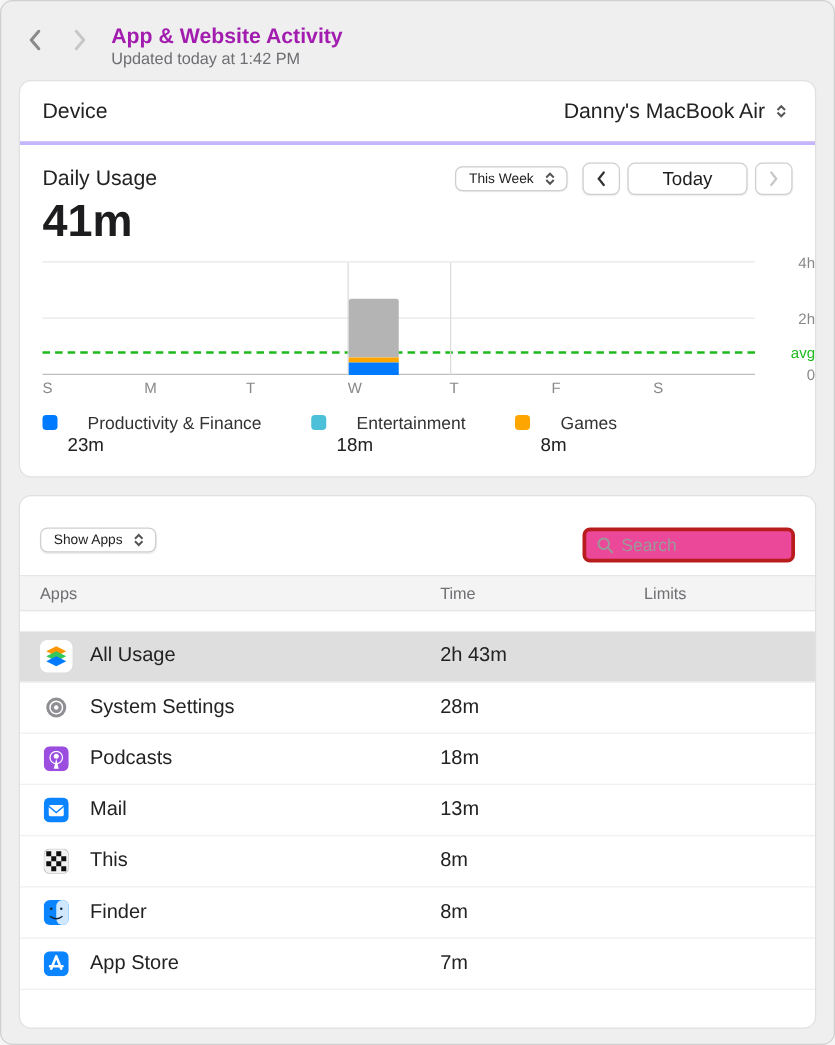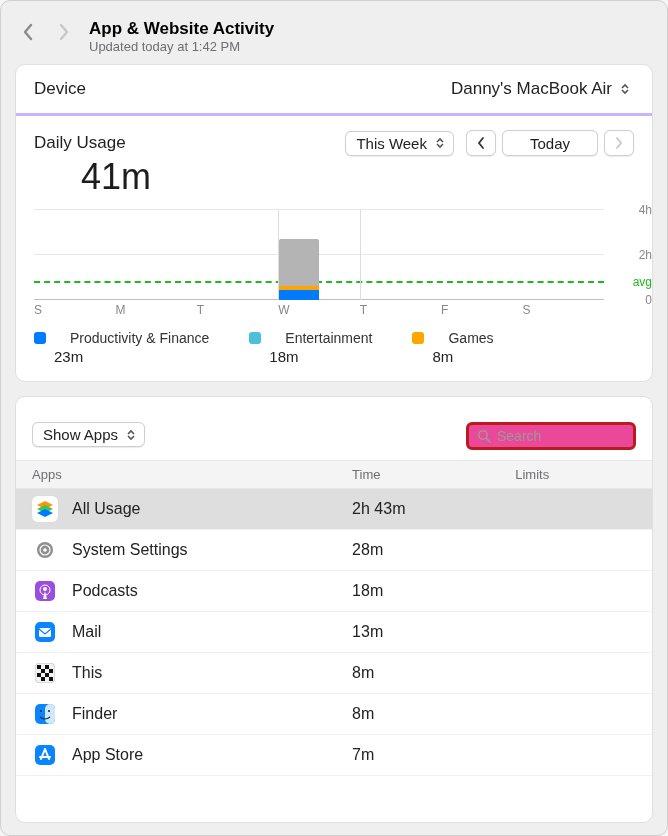--- a/index.html
+++ b/index.html
@@ -27,39 +27,39 @@
     gap: 18px;
     padding: 6px 6px 10px 6px;
   }
   .nav-arrows { display: flex; gap: 22px; padding-top: 2px; }
   .nav-arrow {
     width: 14px; height: 22px;
     display:flex; align-items:center; justify-content:center;
     color:#8a8a8a;
   }
   .title-block { display:flex; flex-direction:column; }
-  .title-main { font-weight:700; font-size:17px; color:#000000; }
+  .title-main { font-weight:700; font-size:17px; color:#a21caf; }
   .title-sub  { font-size:13px; color:#6e6e73; }
   .panel {
     background:#ffffff;
     border:1px solid #e0e0e0;
     border-radius:10px;
     width:100%;
     box-shadow: 0 0 0 rgba(0,0,0,0);
   }
   .panel + .panel { margin-top:14px; }
   .row {
     display:flex; align-items:center; justify-content:space-between;
     padding:14px 18px;
   }
   .label-lg { font-size:17px; color:#222; }
   .label-md { font-size:17px; color:#222; }
   .select {
     display:inline-flex; align-items:center; gap:6px;
-    font-size:15px; color:#222;
+    font-size:11px; color:#222;
     background:#fff; border:0.5px solid #cfcfcf;
     border-radius:6px; padding:3px 8px 3px 10px;
     box-shadow: 0 0.5px 1px rgba(0,0,0,.08);
   }
   .select.plain {
     background:transparent; border:none; box-shadow:none;
     font-size:17px; padding:0 4px 0 0;
   }
   .select .stepper {
     display:flex; flex-direction:column; line-height:6px;
@@ -71,21 +71,21 @@
   }
   .seg .btn {
     background:#fff; border:0.5px solid #cfcfcf;
     border-radius:6px; height:26px;
     display:flex; align-items:center; justify-content:center;
     box-shadow: 0 0.5px 1px rgba(0,0,0,.08);
     font-size:15px;
   }
   .seg .btn.icon { width:30px; }
   .seg .btn.text { padding:0 27px; }
-  .big-time { font-size:36px; font-weight:400; padding:0 18px 4px;margin-left:47px; }
+  .big-time { font-size:36px; font-weight:700; padding:0 18px 4px; }
   .chart-wrap { padding:8px 18px 4px; position:relative; height:120px; }
   .chart {
     position:relative; width: calc(100% - 30px); height:90px;
   }
   .chart .gridline {
     position:absolute; left:0; right:0; height:1px; background:#e8e8e8;
   }
   .chart .baseline { bottom:0; height:1px; background:#bfbfbf; }
   .chart .avg {
     position:absolute; left:0; right:0; bottom:17px; height:0;
@@ -131,21 +131,21 @@
   }
   .search input::placeholder { color:#9a9a9a; }
   .table-head {
     display:flex; padding:6px 16px;
     background:#f4f4f4; border-top:1px solid #e6e6e6; border-bottom:1px solid #e6e6e6;
     font-size:13px; color:#6e6e73;
   }
   .col-app { flex:0 0 53%; }
   .col-time { flex:0 0 27%; }
   .col-lim { flex:1; }
-  .app-list { flex:1; overflow:auto; }
+  .app-list { flex:1; overflow:auto;margin-top:16px; }
   .app-row {
     display:flex; align-items:center; padding:7px 16px;
     font-size:16px; color:#222;
     border-bottom:1px solid #f0f0f0;
   }
   .app-row.sel { background:#dedede; }
   .app-row .icon {
     width:26px; height:26px; border-radius:6px;
     margin-right:14px; flex:none;
     display:flex; align-items:center; justify-content:center;

